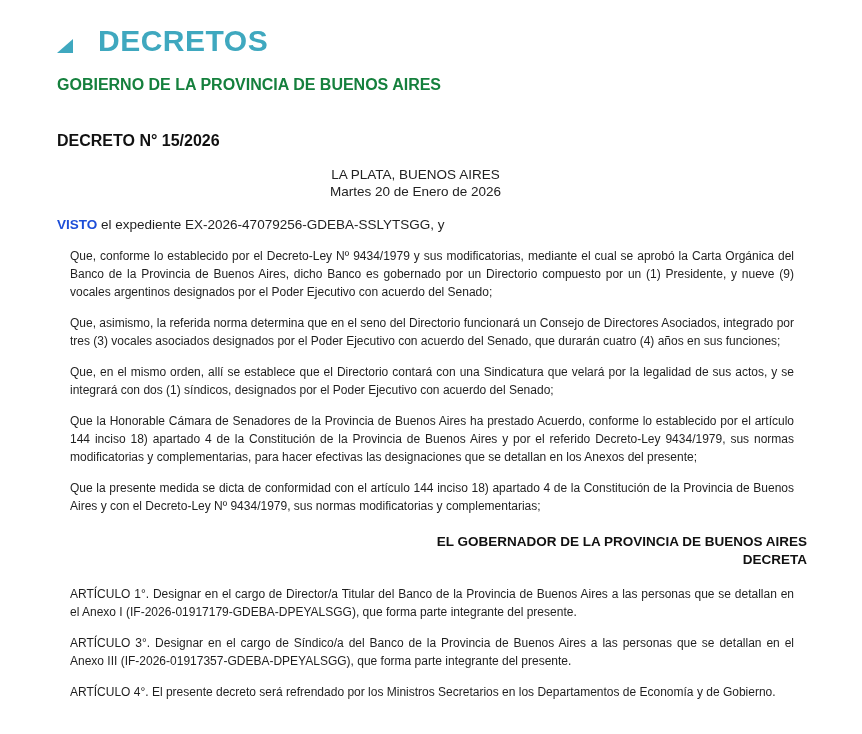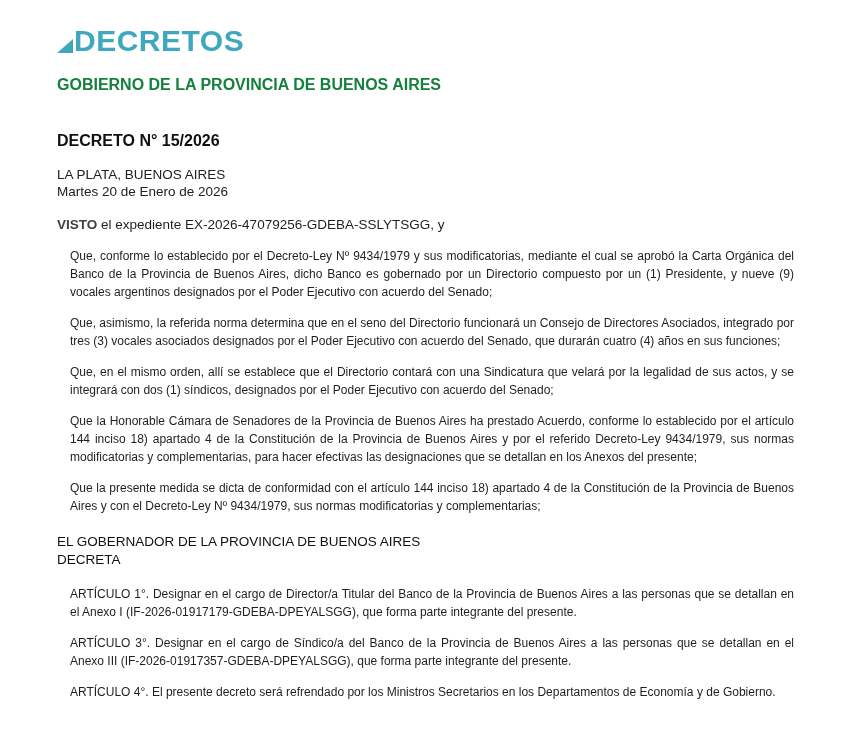--- a/index.html
+++ b/index.html
@@ -23,20 +23,21 @@
   }
   .section-title {
     margin: 0;
     font-size: 30px;
     line-height: 30px;
     font-weight: bold;
     letter-spacing: 0.5px;
     color: #3fa8bf;
     display: flex;
     align-items: flex-end;
+    gap: 24px;
   }
   .tri {
     display: inline-block;
     width: 16px;
     height: 14px;
     margin: 0 1px 3px 0;
     background: #3fa8bf;
     clip-path: polygon(100% 0, 0 100%, 100% 100%);
   }
   .gov-title {
@@ -48,51 +49,51 @@
   }
   .decree-number {
     margin-top: 40px;
     font-size: 16px;
     line-height: 16px;
     font-weight: bold;
     color: #111;
   }
   .dateline {
     margin-top: 17px;
-    text-align: left;
+    text-align: center;
     padding-right: 33px;
     font-size: 13.5px;
     line-height: 17px;
     color: #222;
   }
   .visto {
     margin: 16px 0 0 0;
     font-size: 13.5px;
     line-height: 18px;
   }
-  .visto strong { color: #404040; }
+  .visto strong { color: #1d4ed8; }
   .block-label {
     margin-top: 21px;
     font-size: 13.5px;
     line-height: 18px;
     font-weight: bold;
     color: #111;
   }
   .para {
     margin: 13px;
     font-size: 12px;
     line-height: 18px;
     text-align: justify;
   }
   .enacting {
     margin-top: 18px;
-    text-align: left;
+    text-align: right;
     font-size: 13.5px;
     line-height: 18px;
-    font-weight: normal;
+    font-weight: bold;
     color: #111;
   }
   .articles { margin-top: 16px; }
 </style>
 </head>
 <body>
 
 <div class="page">
 
   <h1 class="section-title" style="color: rgb(63, 168, 191);">

